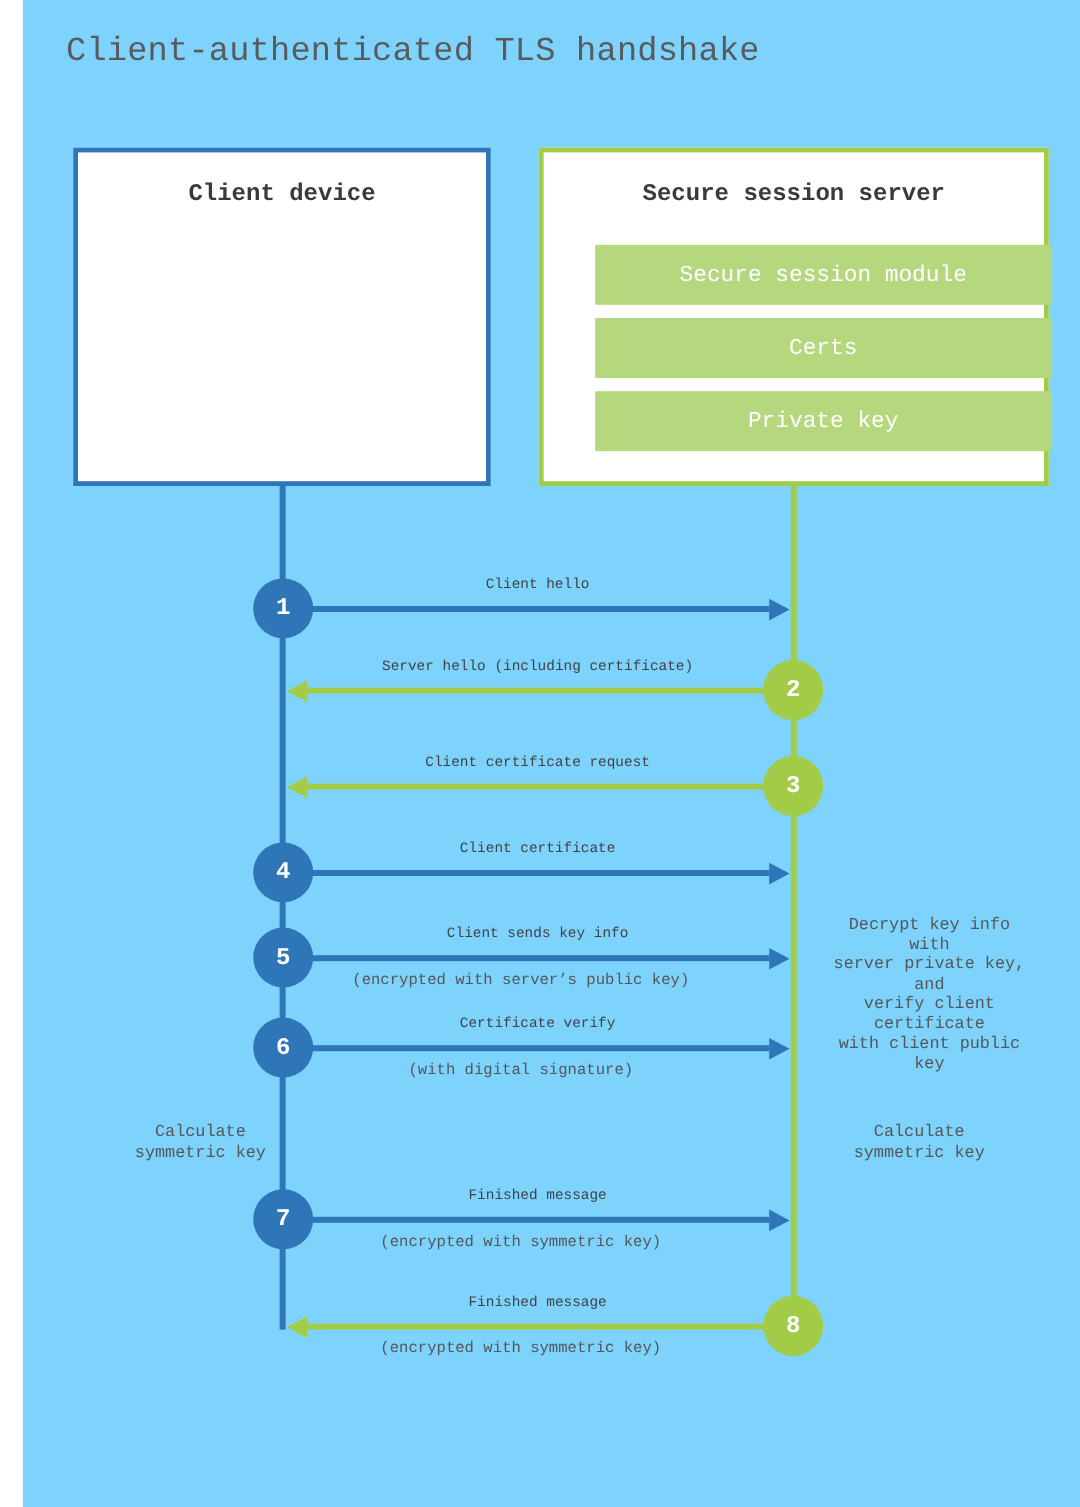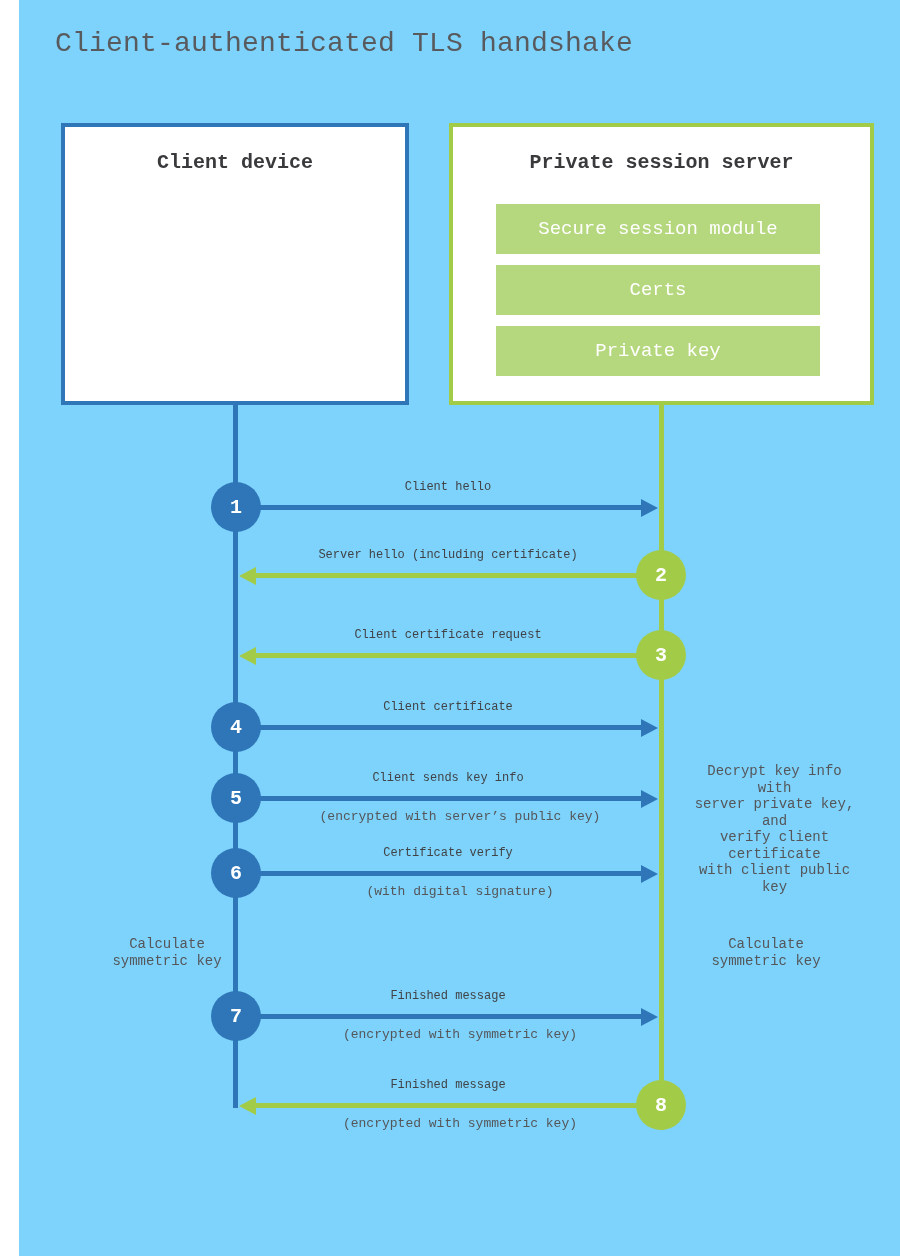--- a/index.html
+++ b/index.html
@@ -30,21 +30,21 @@
     text-align: center; font-size: 20px; font-weight: bold;
     color: var(--text-dark);
   }
   #client-app-box {
     position: absolute; left: 36px; top: 76px; width: 277px; height: 176px;
     background: var(--blue-fill);
     display: flex; flex-direction: column; align-items: center; justify-content: center;
     color: #ffffff; font-size: 21px; line-height: 28px; text-align: center;
   }
   .server-bar {
-    position: absolute; left: 43px; width: 324px; height: 50px;
+    position: absolute; left: 43px; width: 380px; height: 50px;
     background: var(--green-fill);
     display: flex; align-items: center; justify-content: center;
     color: #ffffff; font-size: 19px;
   }
 
   
   .lifeline { width: 5px; }
   #client-lifeline { left: 214px; top: 405px; height: 703px; background: var(--blue); }
   #server-lifeline { left: 640px; top: 405px; height: 725px; background: var(--green); }
 
@@ -61,21 +61,21 @@
   .arrow-body.blue  { background: var(--blue);  left: 217px; width: 405px; }
   .arrow-body.green { background: var(--green); left: 236px; width: 406px; }
   .arrow-head { width: 0; height: 0; z-index: 2; }
   .arrow-head.right { left: 622px; border-top: 9px solid transparent; border-bottom: 9px solid transparent; border-left: 17px solid var(--blue); }
   .arrow-head.left  { left: 220px; border-top: 9px solid transparent; border-bottom: 9px solid transparent; border-right: 17px solid var(--green); }
   .msg-label {
     left: 217px; width: 424px; text-align: center;
     font-size: 12px; color: var(--text-label); height: 20px;
   }
   .msg-sub {
-    left: 229px; width: 424px; text-align: center;
+    left: 203px; width: 424px; text-align: center;
     font-size: 13px; color: var(--text-muted); height: 16px;
   }
 
   
   .side-note { font-size: 14px; line-height: 16.5px; color: var(--text-muted); }
   .side-note span { display: block; text-align: center; }
   #decrypt-note { left: 668px; top: 763px; width: 175px; text-align: left; }
   #calc-left    { left: 78px;  top: 936px; width: 140px; text-align: center; }
   #calc-right   { left: 677px; top: 936px; width: 140px; text-align: left; }
 </style>
@@ -84,21 +84,21 @@
 
 <div id="canvas">
 
   <div id="page-title" class="abs">Client-authenticated TLS handshake</div>
 
   <div id="client-box" class="abs actor-box">
     <div class="actor-title">Client device</div>
   </div>
 
   <div id="server-box" class="abs actor-box">
-    <div class="actor-title">Private session server</div>
+    <div class="actor-title">Secure session server</div>
     <div class="server-bar" style="top:77px">Secure session module</div>
     <div class="server-bar" style="top:138px">Certs</div>
     <div class="server-bar" style="top:199px">Private key</div>
   </div>
 
   <div id="client-lifeline" class="abs lifeline"></div>
   <div id="server-lifeline" class="abs lifeline"></div>
 
   <div>
     <div class="abs msg-label" style="top:480px">Client hello</div>

